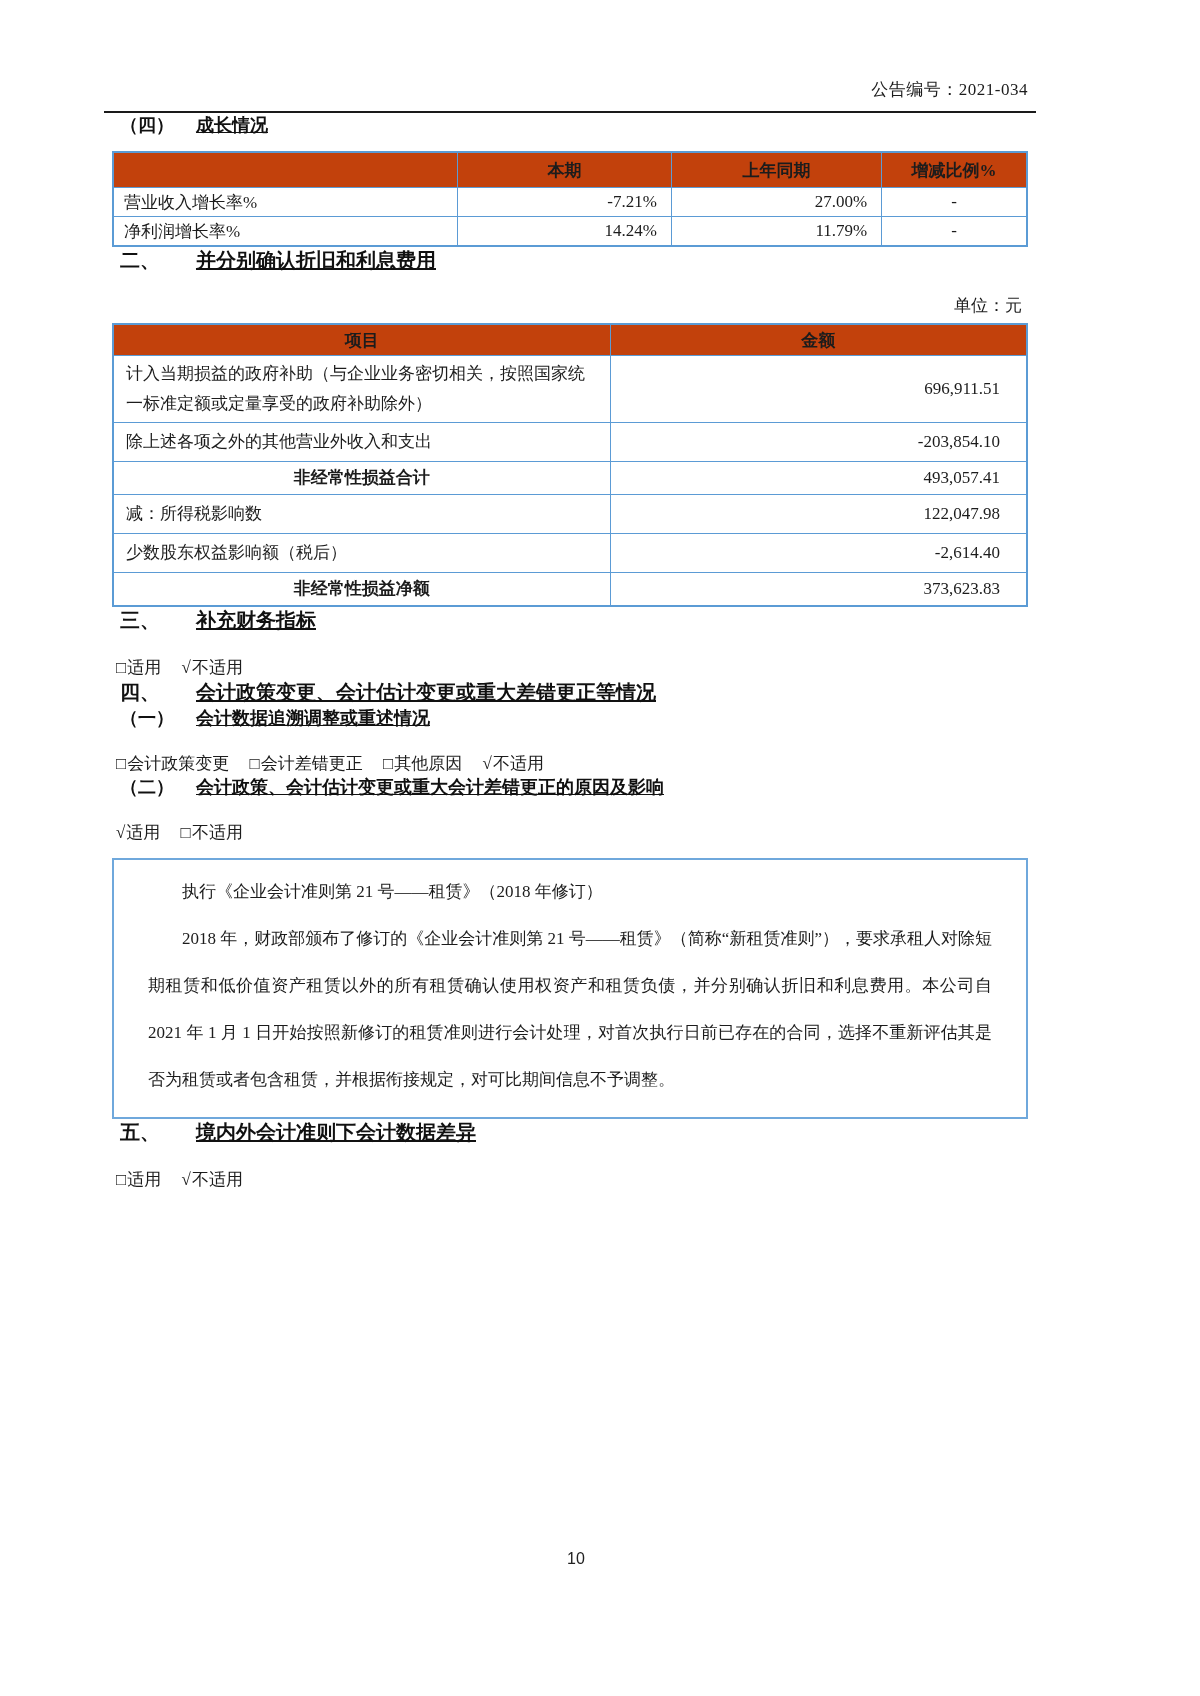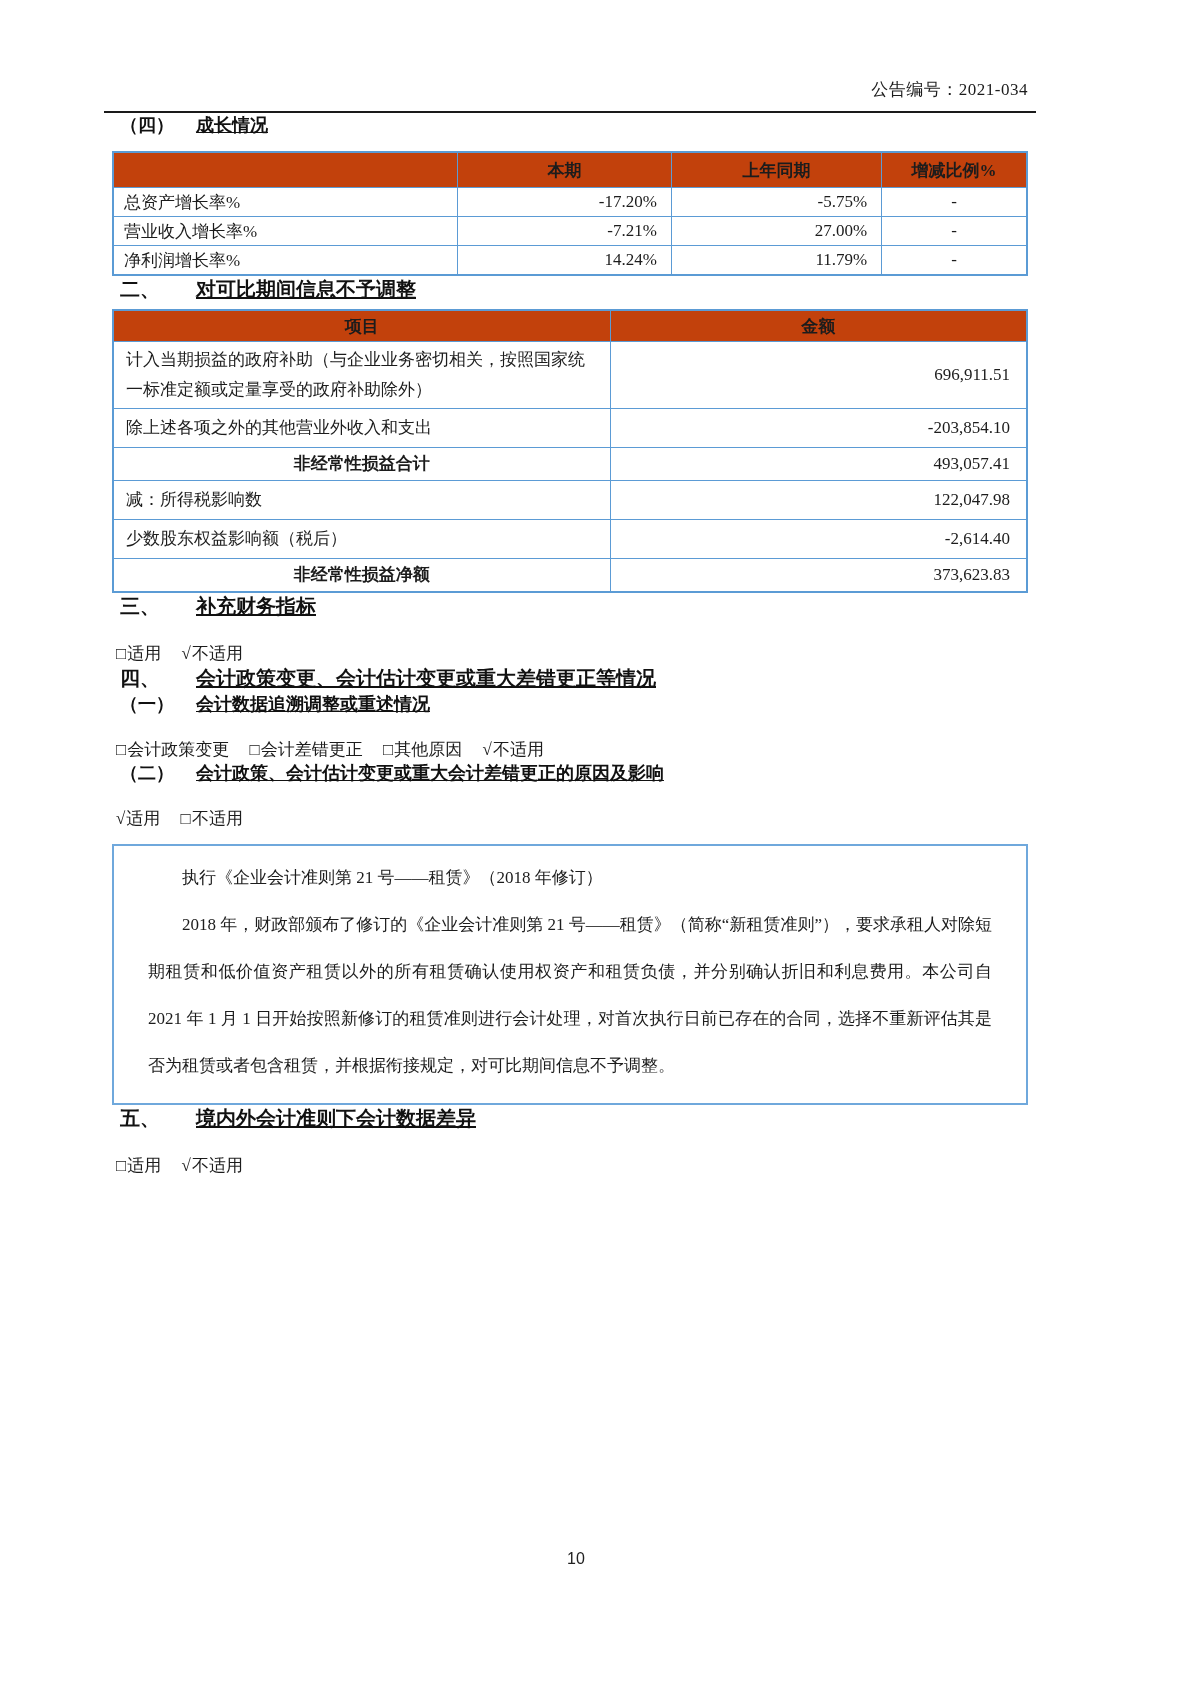--- a/index.html
+++ b/index.html
@@ -36,21 +36,21 @@
   .growth-table thead th { height:34px; }
   .growth-table td { height:28px; }
   .growth-table .lbl { text-align:left; padding-left:10px; }
   .growth-table .num { text-align:right; padding-right:14px; }
   .growth-table .ctr { text-align:center; }
 
   .items-table { margin-top:6px;border-radius:12px; }
   .items-table thead th { height:30px; }
   .items-table td { height:32px; line-height:30px; }
   .items-table .item { text-align:left; padding:3px 12px; }
-  .items-table .amt { text-align:right; padding-right:16px; }
+  .items-table .amt { text-align:right; padding-right:26px; }
   .items-table tr.emph .item { text-align:center; font-weight:bold; padding:0; }
 
   
   .checkline { margin:22px 0 0 4px; font-size:17px; }
   .checkline .opt { margin-right:16px; }
   .checkline .mark { display:inline-block; margin-right:1px; }
 
   
   .policy-box { margin-top:14px; border:2px solid #6fa8dc; padding:8px 34px 14px;
                 line-height:47px; text-align:justify; font-size:17px; }
@@ -83,44 +83,39 @@
     <thead>
       <tr>
         <th></th>
         <th>本期</th>
         <th>上年同期</th>
         <th>增减比例%</th>
       </tr>
     </thead>
     <tbody>
       <tr>
-        <td class="lbl">总资产增长率%</td>
-        <td class="num">-17.20%</td>
-        <td class="num">-5.75%</td>
-        <td class="ctr">-</td>
-      </tr>
-      <tr>
         <td class="lbl">营业收入增长率%</td>
         <td class="num">-7.21%</td>
         <td class="num">27.00%</td>
         <td class="ctr">-</td>
       </tr>
       <tr>
         <td class="lbl">净利润增长率%</td>
         <td class="num">14.24%</td>
         <td class="num">11.79%</td>
         <td class="ctr">-</td>
       </tr>
     </tbody>
   </table>
 
   <h2 class="sec mt-46">
-    <span class="h-num">二、</span><span>对可比期间信息不予调整</span>
-  </h2>
-
+    <span class="h-num">二、</span><span>并分别确认折旧和利息费用</span>
+  </h2>
+
+  <div class="unit-note">单位：元</div>
 
   <table class="tbl items-table">
     <colgroup>
         <col style="width:54.4%">
         <col style="width:45.6%">
       </colgroup>
     <thead>
       <tr>
         <th>项目</th>
         <th>金额</th>

